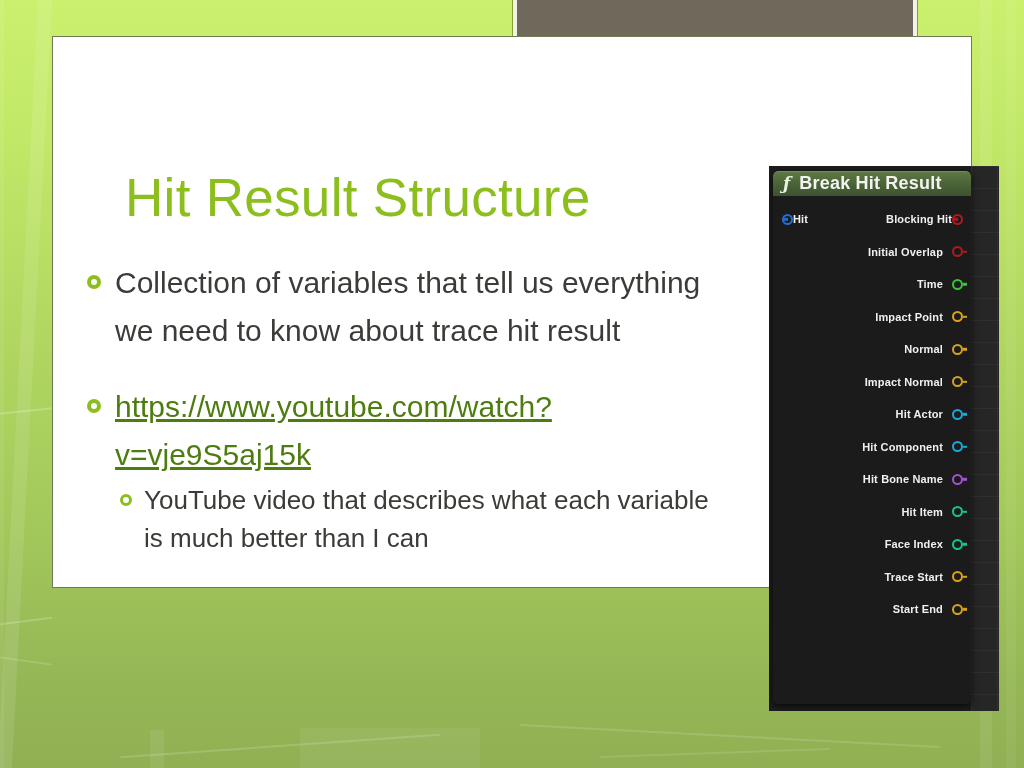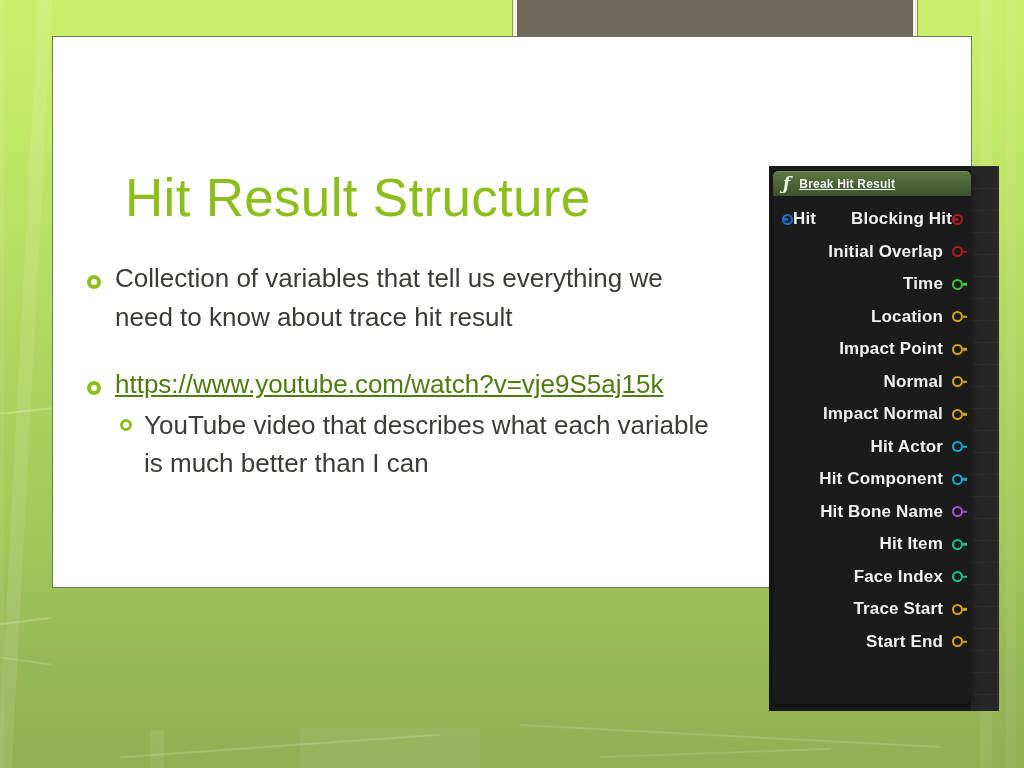--- a/index.html
+++ b/index.html
@@ -111,22 +111,22 @@
   }
   .ring.lvl2 {
     width: 12px; height: 12px;
     border-width: 3.5px;
     margin-top: 13px;
     margin-right: 12px;
   }
 
   .bullet-text {
     color: #3b3b37;
-    font-size: 26px;
-    line-height: 39px;
+    font-size: 30px;
+    line-height: 48px;
     font-weight: 400;
   }
   .bullet-text.link {
     color: #4d7c0f;
     text-decoration: underline;
     text-underline-offset: 2px;
   }
   .bullet-text.lvl2 {
     font-size: 26px;
     line-height: 38px;
@@ -183,43 +183,42 @@
     color: #e8f4dd;
     font-family: "DejaVu Serif", serif;
     font-style: italic;
     font-size: 17px;
     font-weight: 700;
     margin-right: 9px;
     line-height: 1;
   }
   #node-title {
     color: #f2f2f2;
-    font-size: 12px;
+    font-size: 18px;
     font-weight: 700;
     letter-spacing: 0.2px;
-    text-decoration: underline;
   }
 
   #node-pins {
     position: relative;
     padding-top: 7px;
   }
   .pin-row {
     height: 32.5px;
     display: flex;
     align-items: center;
     box-sizing: border-box;
   }
   .pin-row.out {
     justify-content: flex-end;
     padding-right: 8px;
   }
   .pin-label {
     color: #f0f0f0;
-    font-size: 17px;
+    font-size: 11px;
     font-weight: 700;
     letter-spacing: 0.15px;
     white-space: nowrap;
   }
   .pin-dot {
     position: relative;
     width: 11px;
     height: 11px;
     border-radius: 50%;
     border: 2.4px solid #888;
@@ -327,24 +326,20 @@
           <div class="pin-row out">
             <span class="pin-label">Initial Overlap</span>
             <span class="pin-dot" style="border-color:#b3181c;color:#b3181c;"></span>
           </div>
 
           <div class="pin-row out">
             <span class="pin-label">Time</span>
             <span class="pin-dot" style="border-color:#3ac43a;color:#3ac43a;"></span>
           </div>
 
-          <div class="pin-row out">
-            <span class="pin-label">Location</span>
-            <span class="pin-dot" style="border-color:#d8a318;color:#d8a318;"></span>
-          </div>
 
           <div class="pin-row out">
             <span class="pin-label">Impact Point</span>
             <span class="pin-dot" style="border-color:#d8a318;color:#d8a318;"></span>
           </div>
 
           <div class="pin-row out">
             <span class="pin-label">Normal</span>
             <span class="pin-dot" style="border-color:#d8a318;color:#d8a318;"></span>
           </div>

